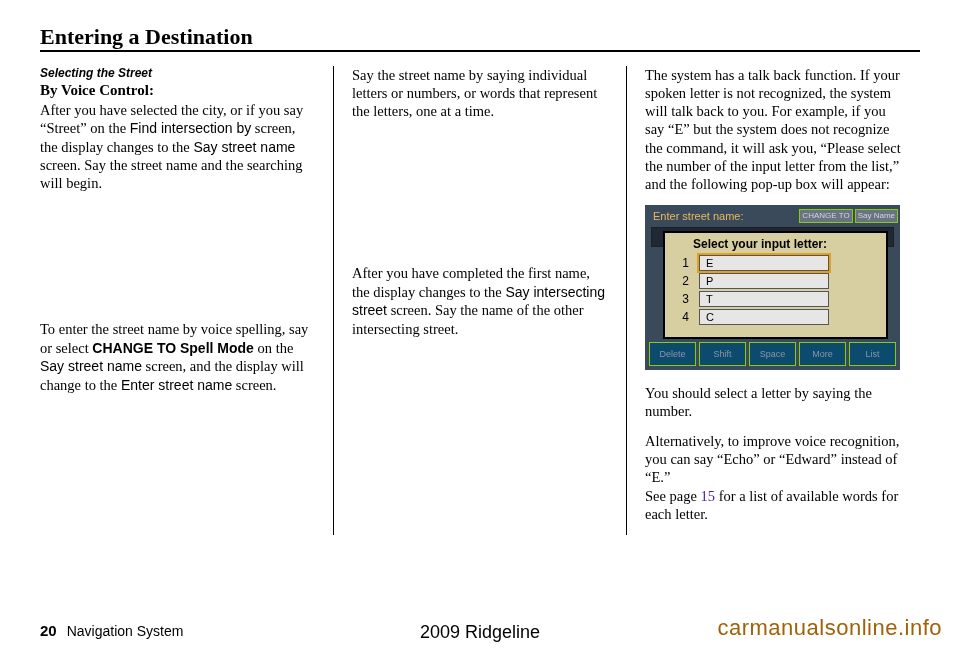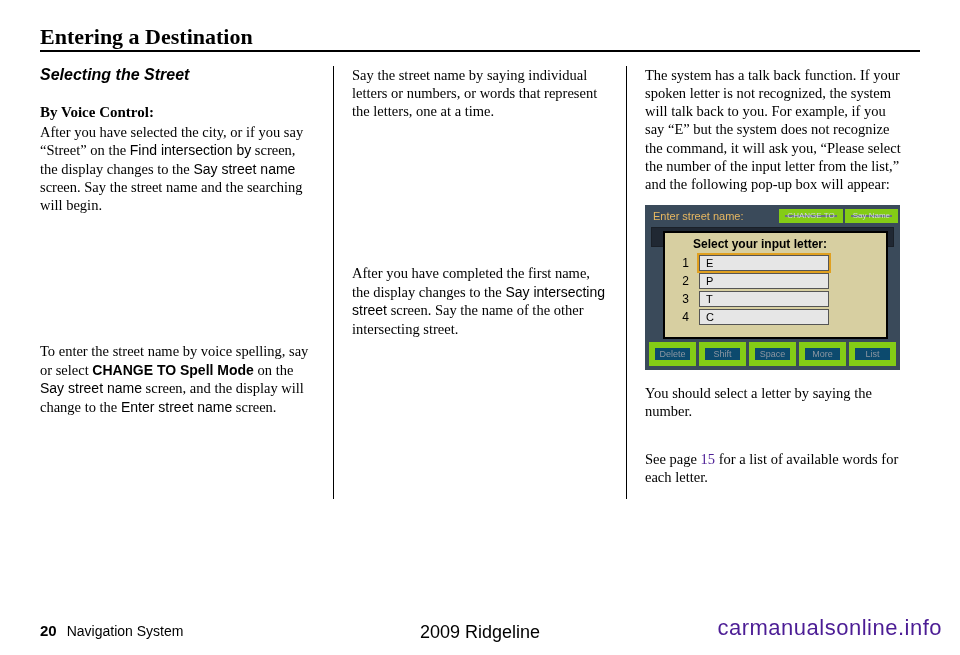--- a/index.html
+++ b/index.html
@@ -3,38 +3,38 @@
 <meta charset="utf-8">
 <style>
   * { box-sizing: border-box; margin: 0; padding: 0; }
   html, body { width: 960px; height: 655px; background: #fff; font-family: "Times New Roman", Times, serif; color: #000; }
   .page { position: relative; width: 960px; height: 655px; padding: 24px 40px 20px 40px; }
   .title { font-size: 22px; font-weight: bold; font-family: "Times New Roman", Times, serif; }
   .titlebar { border-bottom: 2px solid #000; margin-bottom: 14px; }
   .columns { display: flex; gap: 0; }
   .col { width: 293px; padding: 0 18px 0 0; }
   .col + .col { border-left: 1px solid #000; padding-left: 18px; }
-  .subhead-italic { font-style: italic; font-weight: bold; font-size: 16px; font-family: Arial, Helvetica, sans-serif; margin-bottom: 20px; }
+  .subhead-italic { font-style: italic; font-weight: bold; font-size: 12px; font-family: Arial, Helvetica, sans-serif; margin-bottom: 2px; }
   .subhead { font-weight: bold; font-size: 15px; margin-bottom: 2px; }
   p { font-size: 14.5px; line-height: 1.25; margin-bottom: 12px; }
   .sans { font-family: Arial, Helvetica, sans-serif; font-size: 14px; }
   .link { color: #4c1d95; }
   .bold { font-weight: bold; }
   .footer { position: absolute; bottom: 16px; left: 40px; right: 40px; display: flex; align-items: baseline; }
   .pagenum { font-weight: bold; font-family: Arial, Helvetica, sans-serif; font-size: 15px; margin-right: 10px; }
   .footer-label { font-family: Arial, Helvetica, sans-serif; font-size: 14px; }
   .footer-center { position: absolute; left: 50%; transform: translateX(-50%); font-family: Arial, Helvetica, sans-serif; font-size: 18px; }
-  .watermark { position: absolute; right: 18px; bottom: 14px; color: #4c1d95; font-family: Arial, Helvetica, sans-serif; font-size: 22px; letter-spacing: 0.5px; }
+  .watermark { position: absolute; right: 18px; bottom: 14px; color: #a16207; font-family: Arial, Helvetica, sans-serif; font-size: 22px; letter-spacing: 0.5px; }
 
   
   .nav-screen { width: 255px; height: 165px; background: #3a4a5a; position: relative; font-family: Arial, Helvetica, sans-serif; margin: 6px 0 14px 0; }
   .nav-row { display: flex; align-items: center; height: 22px; }
   .nav-toplabel { color: #e8b861; font-weight: normal; font-size: 11px; padding-left: 8px; }
   .nav-topbtn { margin-left: auto; display: flex; gap: 2px; padding-right: 2px; }
-  .btn { background: #6a7481; color: #cfd6de; font-size: 9px; padding: 1px 4px; border: 6px solid #84cc16; display: inline-flex; align-items: center; height: 16px; }
+  .btn { background: #6a7481; color: #cfd6de; font-size: 9px; padding: 1px 4px; border: 1px solid #84cc16; display: inline-flex; align-items: center; height: 16px; }
   .btn.small { font-size: 8px; padding: 0 2px; height: 14px; line-height: 1; }
   .nav-input { background: #202833; height: 20px; margin: 0 6px 2px 6px; border: 1px solid #1a2028; }
   .popup { position: absolute; top: 26px; left: 18px; right: 12px; background: #d7cfa1; border: 2px solid #000; padding: 4px 8px 10px 8px; }
   .popup-title { color: #000; font-weight: bold; font-size: 12px; margin-bottom: 4px; text-align: left; padding-left: 20px; }
   .popup-row { display: flex; align-items: center; gap: 10px; margin: 2px 0; }
   .popup-num { width: 16px; text-align: right; color: #000; font-size: 12px; }
   .popup-opt { flex: 0 0 130px; height: 16px; background: #e6e6e6; border: 1px solid #555; color: #000; font-size: 11px; padding-left: 6px; display: flex; align-items: center; }
   .popup-opt.selected { outline: 2px solid #e0a020; }
   .nav-bottom { position: absolute; bottom: 4px; left: 4px; right: 4px; display: flex; gap: 3px; }
   .nav-bottom .btn { flex: 1; justify-content: center; background: #0c4a6e; color: #8c96a2; font-size: 9px; height: 24px; }
@@ -114,21 +114,21 @@
           <div class="btn">Shift</div>
           <div class="btn">Space</div>
           <div class="btn">More</div>
           <div class="btn">List</div>
         </div>
       </div>
 
       <p>You should select a letter by saying the number.</p>
 
       <p>
-        <br>
+        <span>Alternatively, to improve voice recognition, you can say “Echo” or “Edward” instead of “E.”</span><br>
         <span>See page </span><span class="link">15</span><span> for a list of available words for each letter.</span>
       </p>
     </div>
   </div>
 
   <div class="footer">
     <span class="pagenum">20</span>
     <span class="footer-label">Navigation System</span>
     <span class="footer-center">2009  Ridgeline</span>
   </div>

